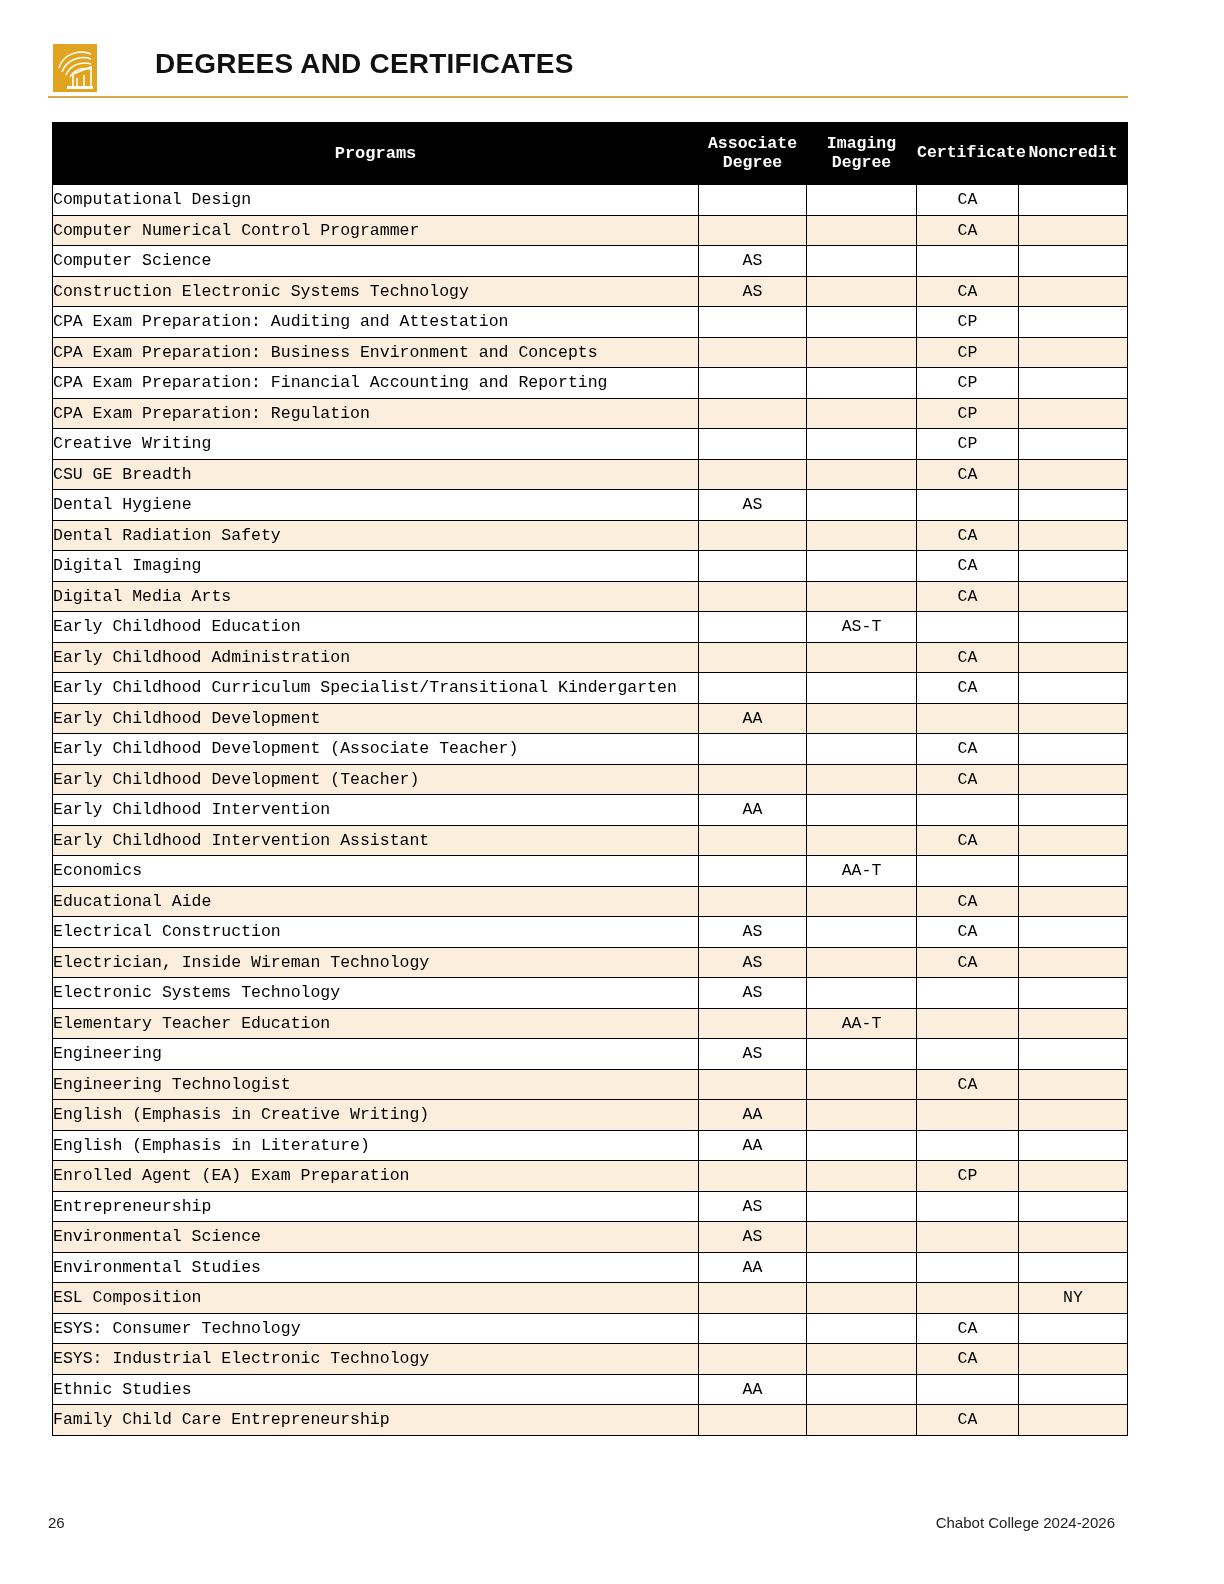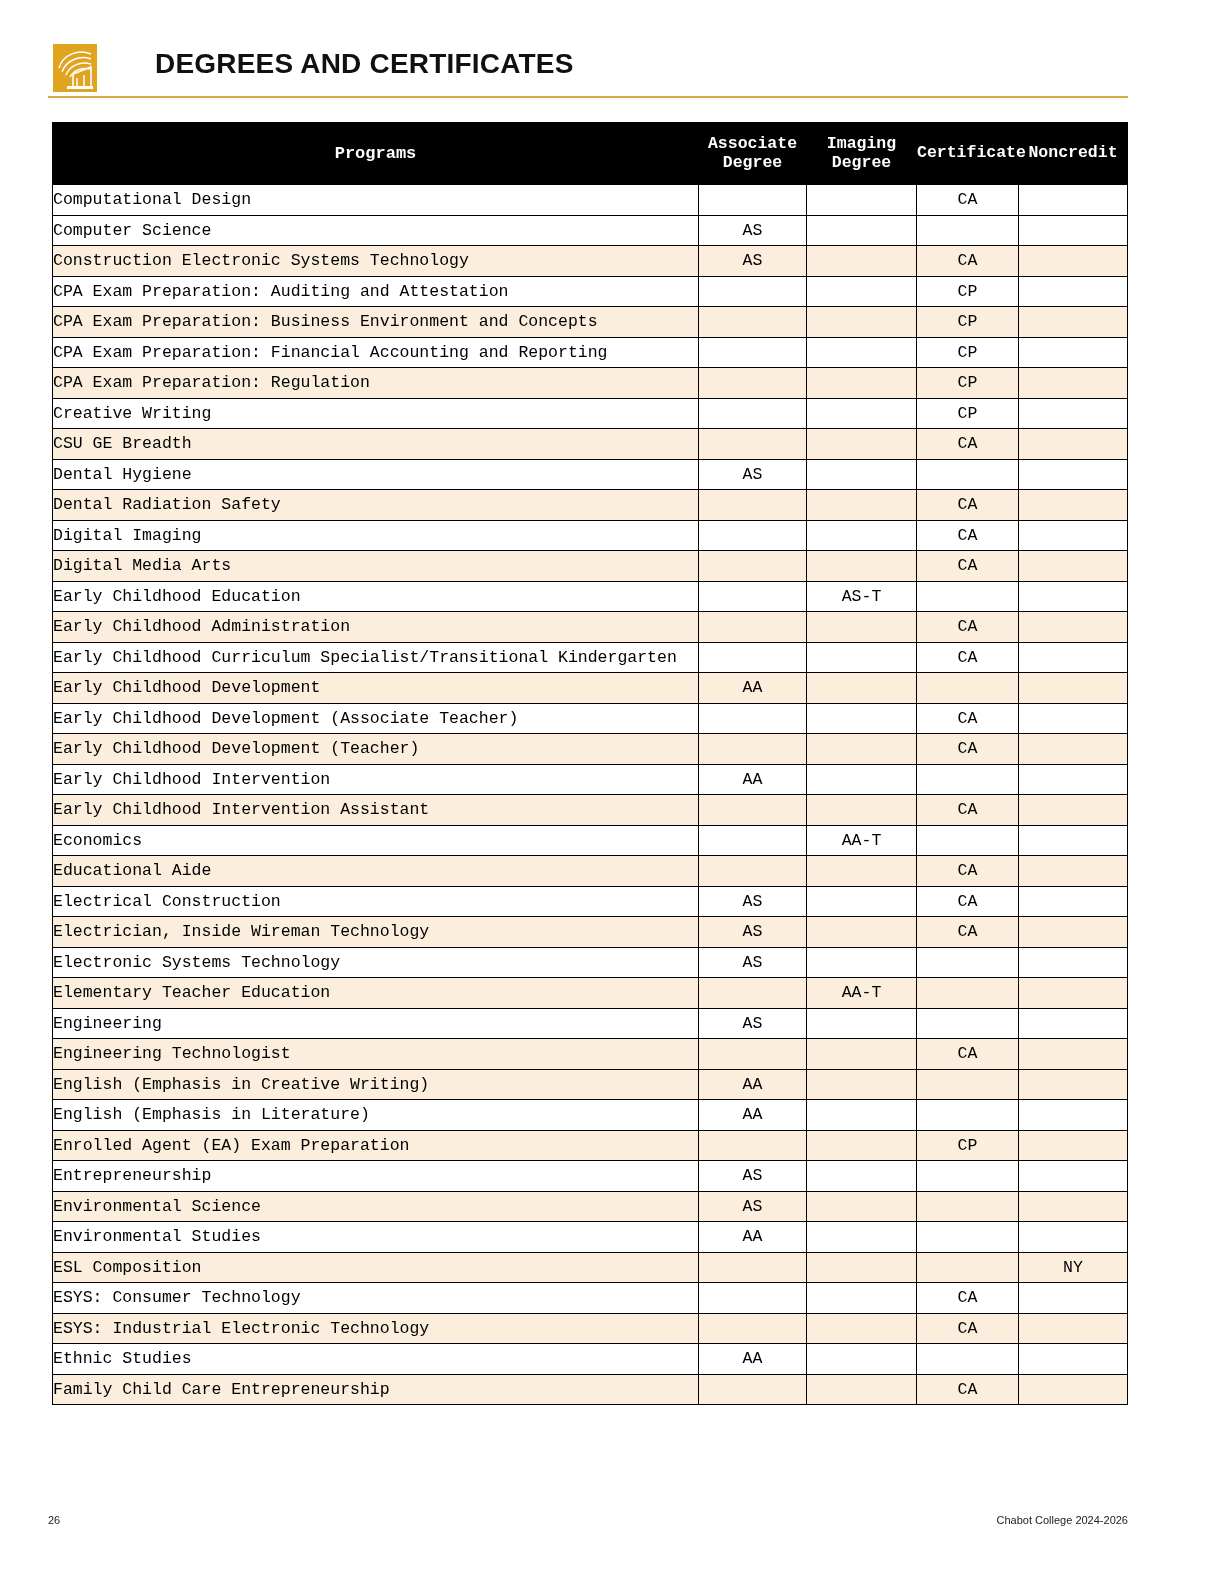--- a/index.html
+++ b/index.html
@@ -102,30 +102,30 @@
   col.c-transfer   { width: 110px; }
   col.c-certificate{ width: 102px; }
   col.c-noncredit  { width: 109px; }
 
   
   .page-footer {
     position: absolute;
     left: 48px; top: 1514px;
     width: 1080px;
     height: 24px;
-    font-size: 11px;
+    font-size: 15px;
     color: #222222;
   }
   .footer-page-number {
     position: absolute;
     left: 0px; top: 0px;
   }
   .footer-source {
     position: absolute;
-    right: 0px; top: 0px;
+    right: 13px; top: 0px;
     white-space: nowrap;
   }
 </style>
 </head>
 <body>
 
 <div class="page-header">
   <div class="logo-mark">
     <svg viewBox="0 0 44 48" xmlns="http://www.w3.org/2000/svg">
       <rect x="0" y="0" width="44" height="48" fill="#e0a420"></rect>
@@ -172,20 +172,27 @@
       </tr>
     </thead>
     <tbody id="programs-body">
         <tr>
           <td class="cell-program">Computational Design</td>
           <td class="cell-mark"></td>
           <td class="cell-mark"></td>
           <td class="cell-mark">CA</td>
           <td class="cell-mark"></td>
         </tr>
+        <tr class="alt">
+          <td class="cell-program">Computer Numerical Control Programmer</td>
+          <td class="cell-mark"></td>
+          <td class="cell-mark"></td>
+          <td class="cell-mark">CA</td>
+          <td class="cell-mark"></td>
+        </tr>
         <tr>
           <td class="cell-program">Computer Science</td>
           <td class="cell-mark">AS</td>
           <td class="cell-mark"></td>
           <td class="cell-mark"></td>
           <td class="cell-mark"></td>
         </tr>
         <tr class="alt">
           <td class="cell-program">Construction Electronic Systems Technology</td>
           <td class="cell-mark">AS</td>

